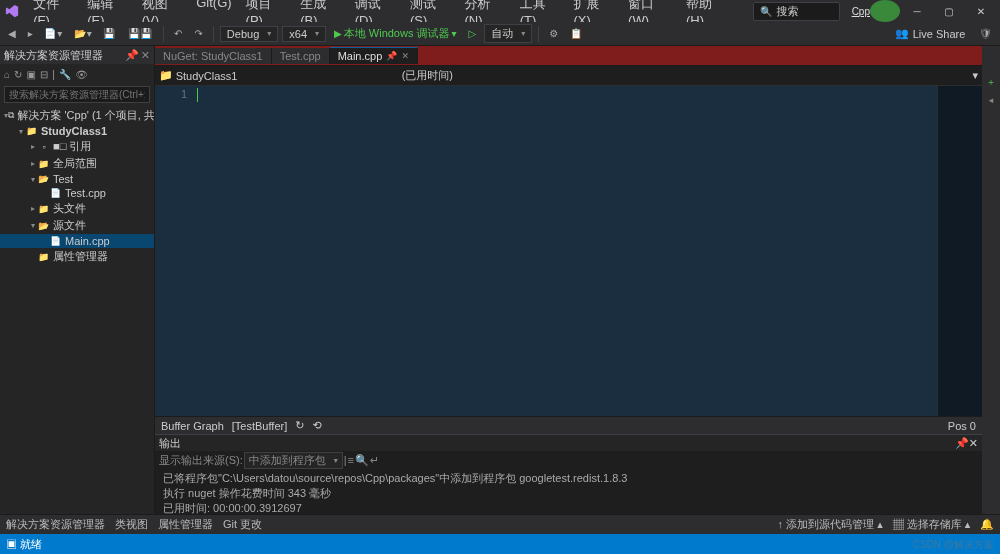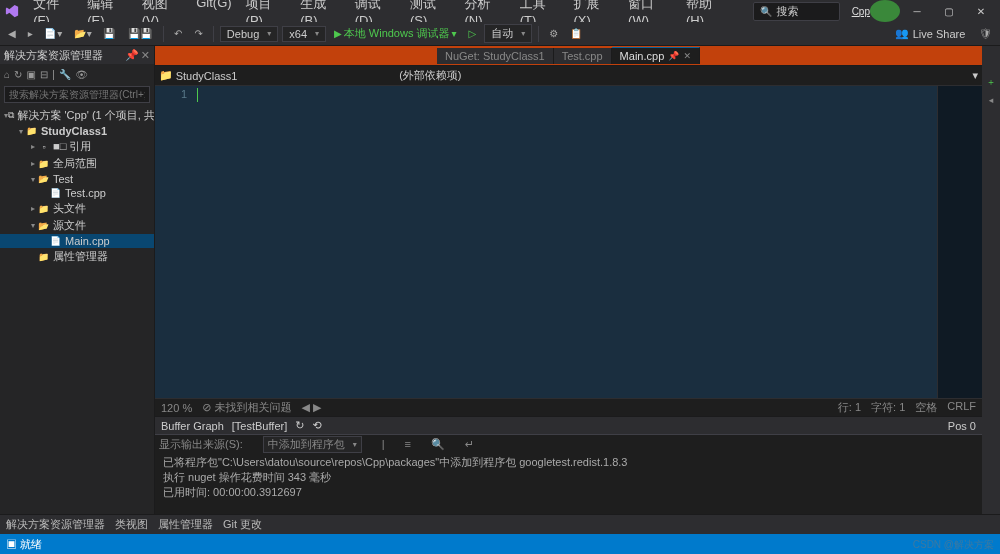--- a/index.html
+++ b/index.html
@@ -35,40 +35,40 @@
 .tree-row { display:flex; align-items:center; padding:1px 2px; white-space:nowrap; }
 .tree-row.sel { background:#094771; }
 .tw { display:inline-block; width:10px; text-align:center; color:#888; font-size:8px; }
 .ticn { width:12px; height:12px; display:inline-flex; align-items:center; justify-content:center; margin-right:3px; font-size:9px; }
 .depth1 { padding-left: 4px; }
 .depth2 { padding-left: 16px; }
 .depth3 { padding-left: 28px; }
 .depth4 { padding-left: 40px; }
 
 .editor-area { flex:1; display:flex; flex-direction:column; min-width:0; }
-.tabs { height:20px; background:#c2410c; display:flex; align-items:center; border-bottom:1px solid #1b1b1c;justify-content:center; }
+.tabs { height:20px; background:#7f1d1d; display:flex; align-items:center; border-bottom:1px solid #1b1b1c; }
 .tab { padding:2px 8px; background:#2d2d30; color:#888; font-size:10px; display:flex; align-items:center; gap:4px; border-right:1px solid #1b1b1c; }
 .tab.active { background:#1e1e1e; color:#ddd; border-top:1px solid #0e639c; }
 .tab .close { font-size:9px; color:#888; }
 .breadcrumb { height:20px; background:#1e1e1e; display:flex; align-items:center; padding:0 4px; gap:6px; font-size:10px; border-bottom:1px solid #2d2d30; }
 .bc-item { display:flex; align-items:center; gap:3px; }
 .editor-body { flex:1; display:flex; background:#1a2e3f; min-height:0; position:relative; }
 .gutter { width:40px; background:#1a2e3f; color:#5a7a8a; text-align:right; padding:2px 8px 2px 2px; font-family:Consolas,monospace; font-size:11px; }
 .code { flex:1; font-family:Consolas,monospace; font-size:11px; padding:2px 0; position:relative; }
 .cursor { width:1px; height:14px; background:#4ec94e; position:absolute; top:2px; left:2px; }
 .minimap { width:45px; background:#0f1a24; border-left:1px solid #2d2d30; }
 .rightstrip { width:18px; background:#2d2d30; display:flex; flex-direction:column; align-items:center; padding-top:30px; gap:6px; }
 .rightstrip span { font-size:9px; color:#888; }
 .editor-status { height:18px; background:#1e1e1e; border-top:1px solid #2d2d30; display:flex; align-items:center; padding:0 6px; font-size:10px; color:#888; gap:10px; }
 .editor-status .right { margin-left:auto; display:flex; gap:10px; }
 
 .buffergraph { height:18px; background:#2d2d30; display:flex; align-items:center; padding:0 6px; font-size:10px; gap:8px; border-top:1px solid #1b1b1c; }
 .output-area { height:80px; background:#1e1e1e; border-top:1px solid #3f3f46; display:flex; flex-direction:column; }
 .output-header { height:16px; display:flex; align-items:center; padding:0 4px; font-size:10px; justify-content:space-between; background:#252526; }
-.output-toolbar { height:18px; display:flex; align-items:center; padding:0 4px; gap:20px; font-size:10px; color:#888; }
+.output-toolbar { height:18px; display:flex; align-items:center; padding:0 4px; gap:1px; font-size:10px; color:#888; }
 .output-toolbar .dd { padding:0 4px; }
 .output-body { flex:1; padding:2px 8px; font-family:Consolas,monospace; font-size:10px; color:#aaa; overflow:hidden; white-space:pre; }
 
 .bottombar { height:20px; background:#2d2d30; border-top:1px solid #1b1b1c; display:flex; align-items:center; padding:0 6px; font-size:10px; color:#bbb; gap:10px; }
 .bottombar .right { margin-left:auto; display:flex; gap:10px; align-items:center; }
 .statusline { height:20px; background:#007acc; color:#fff; display:flex; align-items:center; padding:0 6px; font-size:10px; }
 .watermark { position:absolute; bottom:2px; right:6px; color:#777; font-size:10px; opacity:0.5; }
 </style>
 </head>
 <body>
@@ -233,54 +233,47 @@
           <span class="close">✕</span>
         </div>
     </div>
     <div class="breadcrumb">
       <div class="bc-item">
           <span>📁</span>
           <span>StudyClass1</span>
         </div>
       <span style="flex:0.3"></span>
       <div class="bc-item">
-          <span>(外部依赖项)</span>
+          <span>(已用时间)</span>
         </div>
       <div class="spacer"></div>
       <span>▾</span>
     </div>
     <div class="editor-body">
       <div class="gutter">
           <div>1</div>
         </div>
       <div class="code">
           <div class="cursor"></div>
         </div>
       <div class="minimap"></div>
-    </div>
-    <div class="editor-status">
-      <span>120 %</span>
-      <span>⊘ <span>未找到相关问题</span></span>
-      <span>◀ ▶</span>
-      <div class="right">
-        <span>行: 1</span>
-        <span>字符: 1</span>
-        <span>空格</span>
-        <span>CRLF</span>
-      </div>
     </div>
     <div class="buffergraph">
       <span>Buffer Graph</span>
       <span>[TestBuffer]</span>
       <span>↻</span>
       <span>⟲</span>
       <div class="spacer"></div>
       <span>Pos 0</span>
     </div>
     <div class="output-area">
+      <div class="output-header">
+        <span>输出</span>
+        <div class="ph-right"><span>📌</span><span>✕</span></div>
+      </div>
       <div class="output-toolbar">
         <span>显示输出来源(S):</span>
         <div class="dd">
             <span>中添加到程序包</span>
           </div>
         <span>|</span>
         <span>≡</span>
         <span>🔍</span>
         <span>↵</span>
       </div>
@@ -295,19 +288,24 @@
     <span style="color:#4ec94e">＋</span>
     <span>◂</span>
   </div>
 </div>
 
 <div class="bottombar">
   <span>解决方案资源管理器</span>
   <span>类视图</span>
   <span>属性管理器</span>
   <span>Git 更改</span>
+  <div class="right">
+    <span>↑ <span>添加到源代码管理 ▴</span></span>
+    <span>▦ <span>选择存储库 ▴</span></span>
+    <span>🔔</span>
+  </div>
 </div>
 
 <div class="statusline">
   <span>▣ <span>就绪</span></span>
 </div>
 
 <div class="watermark">CSDN @解决方案</div>
 
 </body></html>

